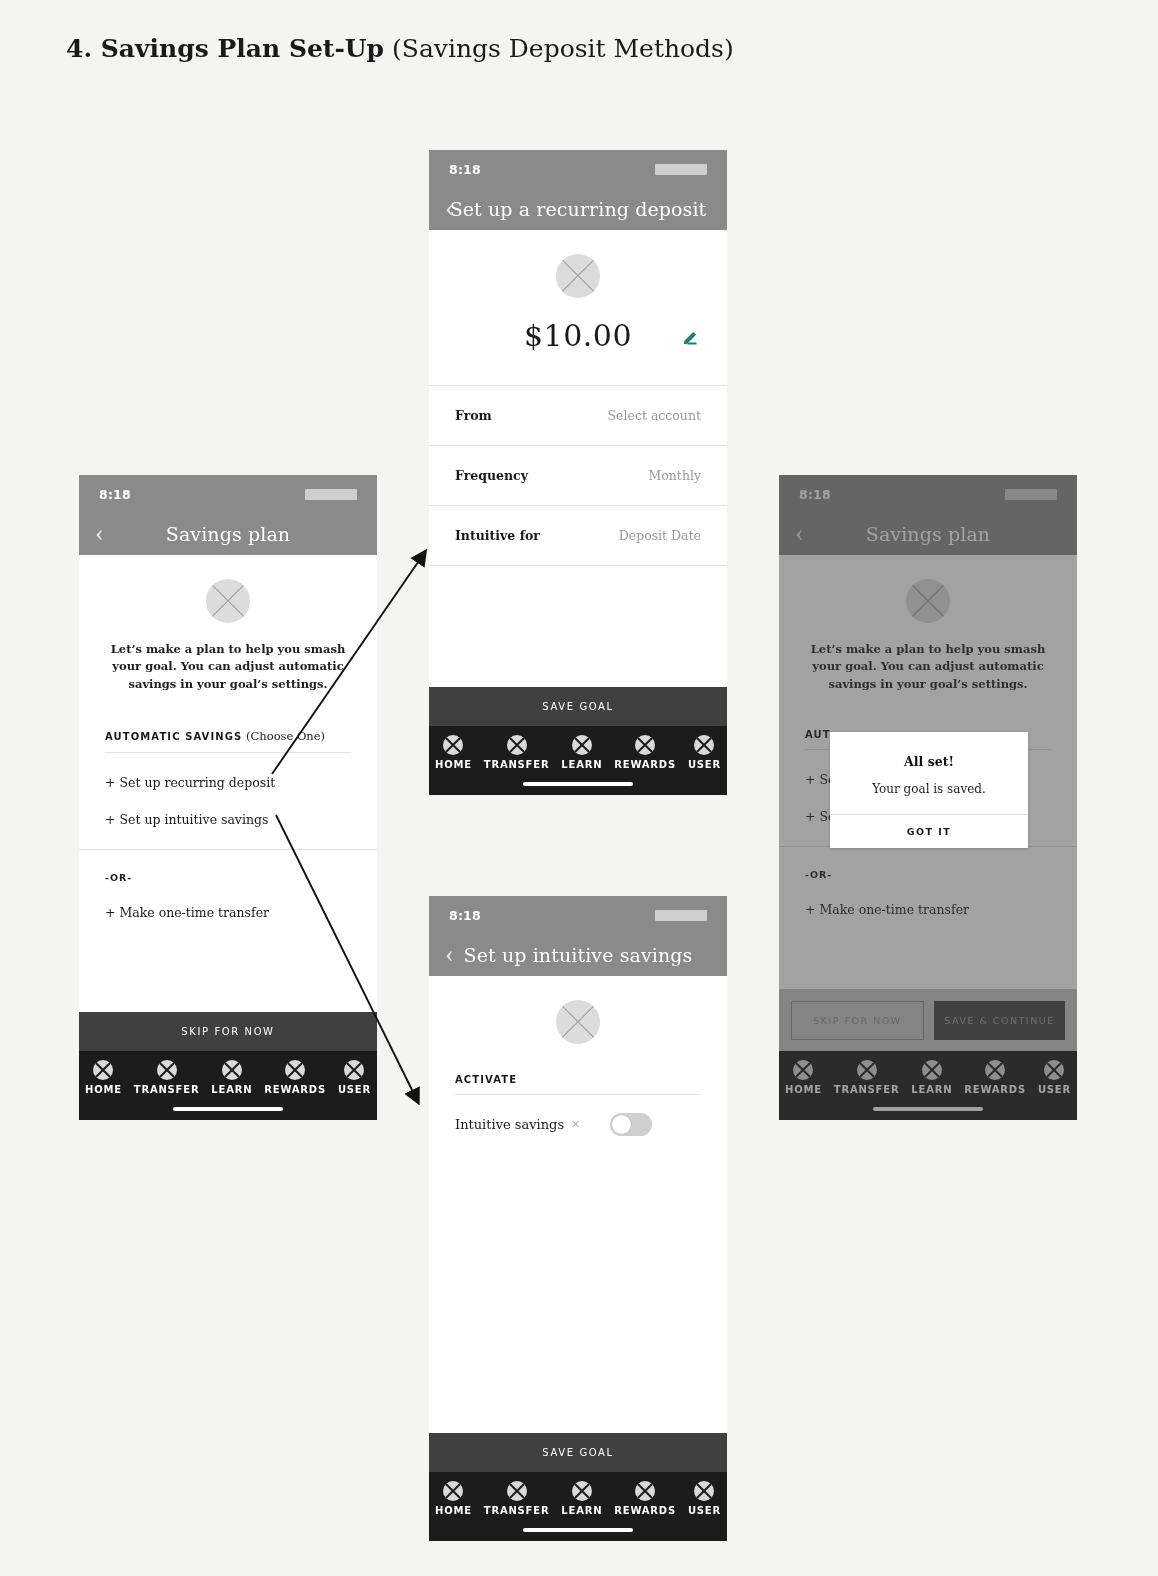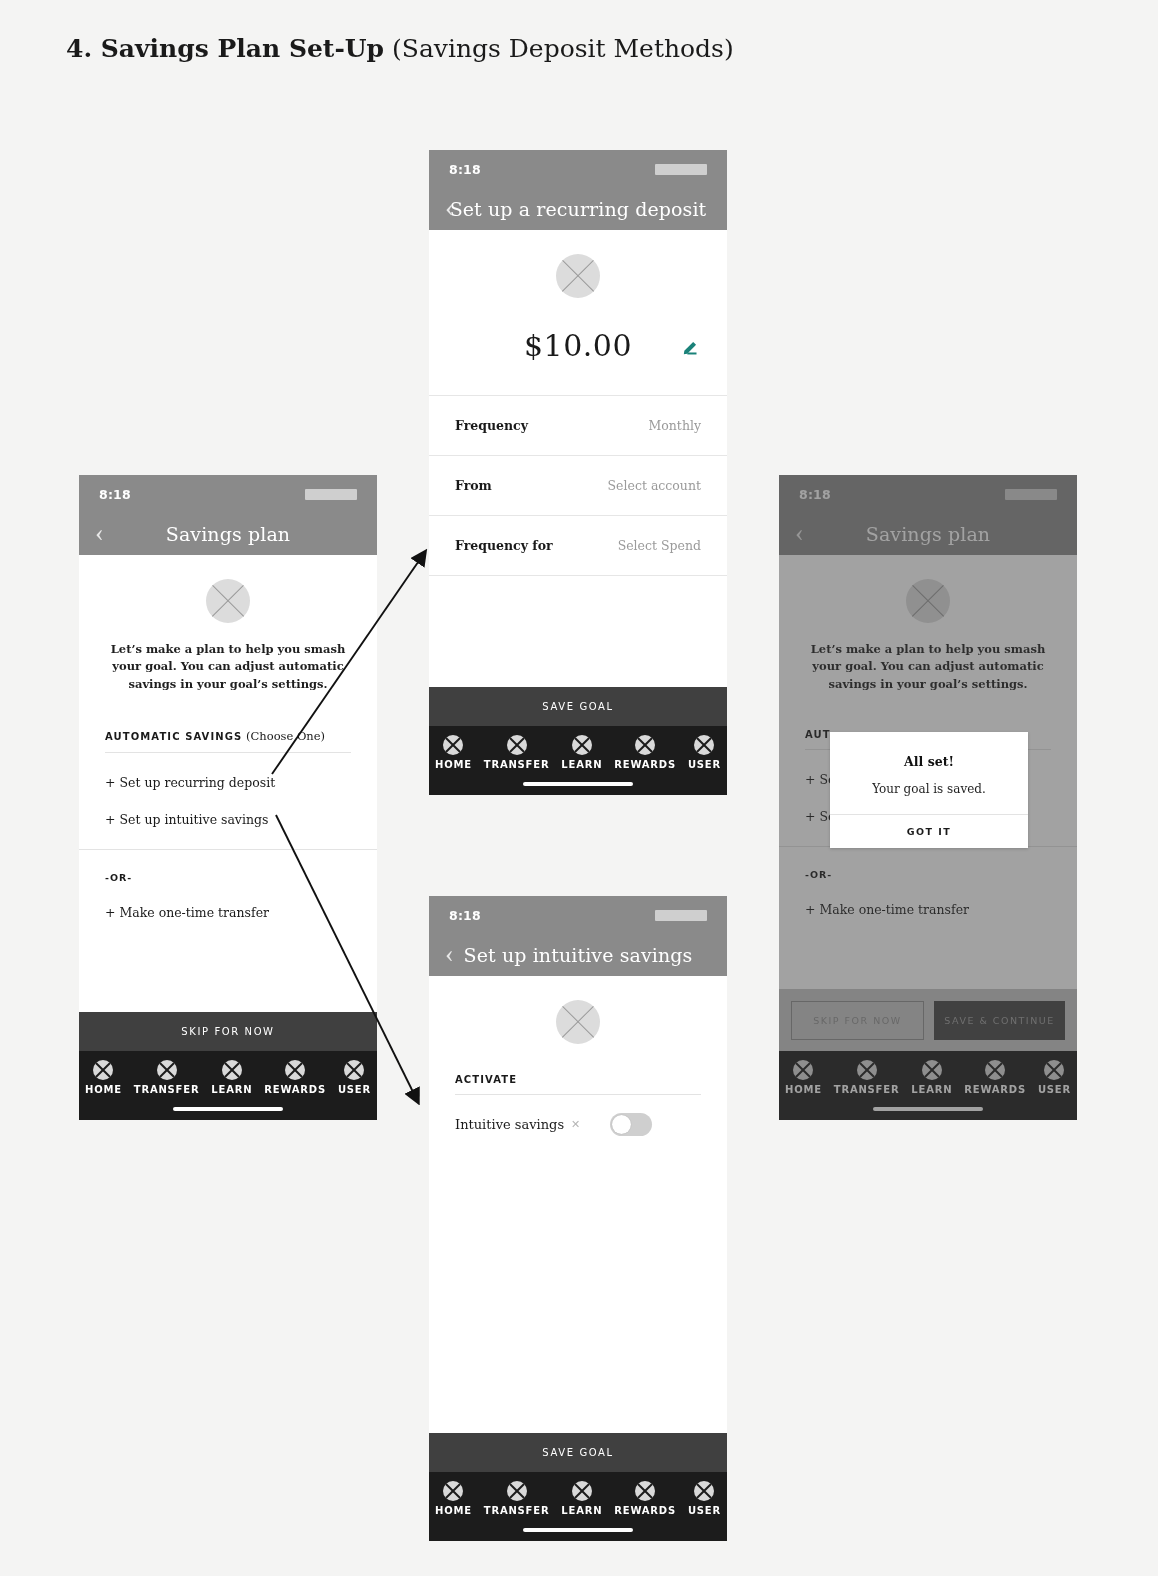--- a/index.html
+++ b/index.html
@@ -97,21 +97,21 @@
   .opt-row {
     margin: 16px 26px 0;
     font-family: "DejaVu Serif", "Liberation Serif", serif;
     font-size: 12.5px; color: #1a1a1a; font-weight: 500;
   }
   .opt-row.sp { margin-top: 22px; }
 
   
   .amount-row {
     display: flex; align-items: center; justify-content: center;
-    margin-top: 30px; position: relative; padding: 0 26px;
+    margin-top: 20px; position: relative; padding: 0 26px;
   }
   .amount-value {
     font-family: "DejaVu Serif", "Liberation Serif", serif;
     font-size: 30px; color: #1a1a1a; letter-spacing: .5px;
   }
   .edit-pencil { position: absolute; right: 26px; top: 50%; transform: translateY(-40%); }
 
   
   .form-list { margin-top: 32px; }
   .form-row {
@@ -301,30 +301,30 @@
         <span class="amount-value">$10.00</span>
         <span class="edit-pencil">
           <svg width="20" height="20" viewBox="0 0 24 24" aria-hidden="true">
             <path d="M4 17.2 L14.6 6.6 L18.1 10.1 L7.5 20.7 L3.4 21.3 Z" fill="#1a8279"></path>
             <rect x="7.6" y="19.3" width="11" height="2.4" fill="#1a8279"></rect>
           </svg>
         </span>
       </div>
       <div class="form-list">
         <div class="form-row">
+          <span class="form-label">From</span>
+          <span class="form-value">Select account</span>
+        </div>
+        <div class="form-row">
           <span class="form-label">Frequency</span>
           <span class="form-value">Monthly</span>
         </div>
         <div class="form-row">
-          <span class="form-label">From</span>
-          <span class="form-value">Select account</span>
-        </div>
-        <div class="form-row">
-          <span class="form-label">Frequency for</span>
-          <span class="form-value">Select Spend</span>
+          <span class="form-label">Intuitive for</span>
+          <span class="form-value">Deposit Date</span>
         </div>
       </div>
     </div>
     <div class="cta-bar">
       <span class="cta-text">SAVE GOAL</span>
     </div>
     <div class="tabbar">
       <div class="tabs">
         <div class="tab">
             <span class="tab-icon"></span>

